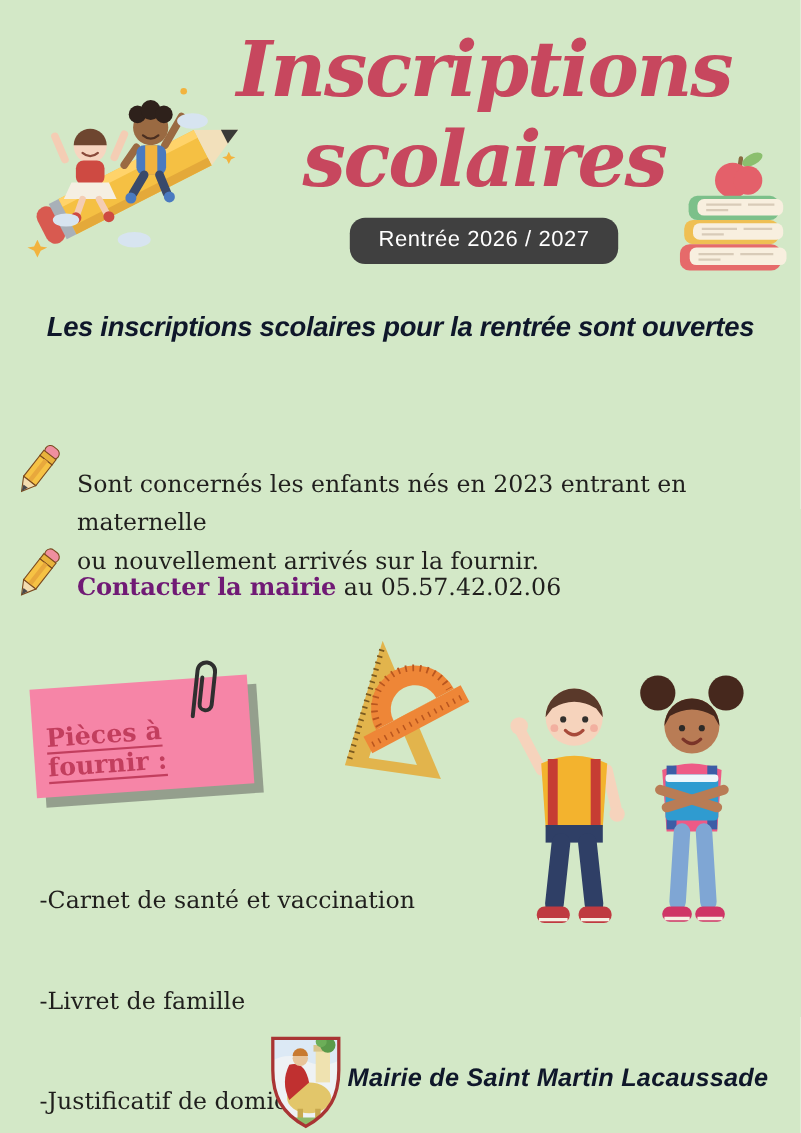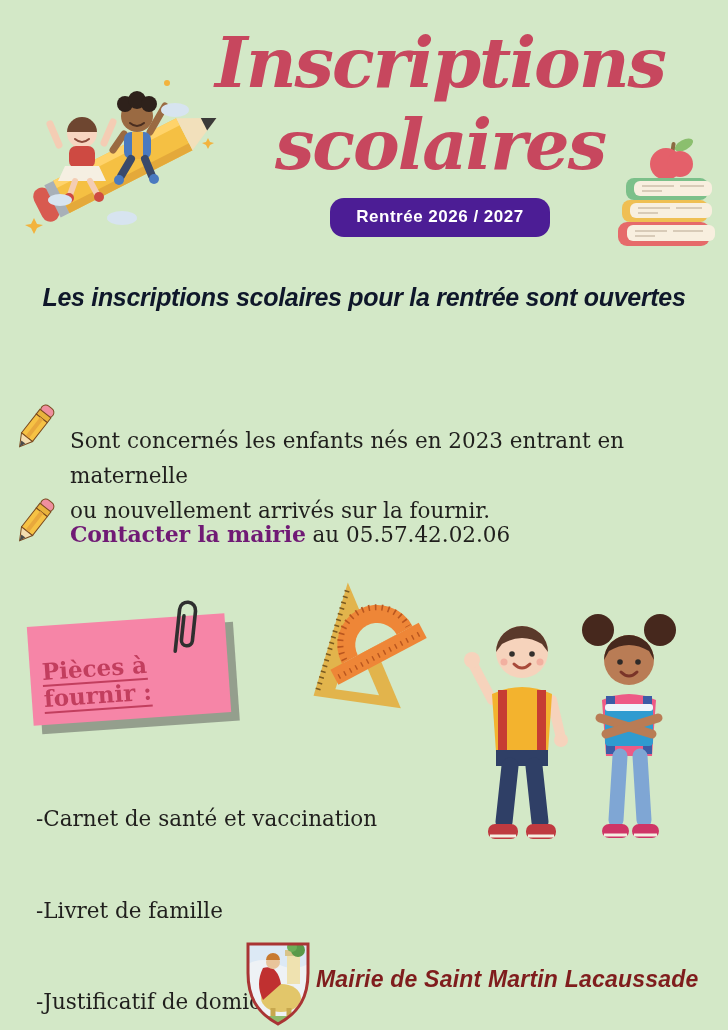--- a/index.html
+++ b/index.html
@@ -26,25 +26,25 @@
     font-family: "DejaVu Serif", serif;
     font-style: italic;
     font-weight: bold;
     font-size: 70px;
     line-height: 82px;
     letter-spacing: -2px;
   }
   .badge {
     display: inline-block;
     margin-top: 12px;
-    background: #4c1d95;
+    background: #404040;
     color: #ffffff;
     font-family: "Liberation Sans", sans-serif;
-    font-weight: bold;
-    font-size: 17px;
+    font-weight: normal;
+    font-size: 20px;
     padding: 9px 26px 10px;
     border-radius: 14px;
     letter-spacing: 0.5px;
   }
 
   .flying-pencil { position: absolute; left: 12px; top: 48px; }
   .book-stack { position: absolute; left: 618px; top: 132px; }
 
   
   .intro {
@@ -114,21 +114,21 @@
     font-size: 21.5px;
     line-height: 30.5px;
     white-space: pre-wrap;
   }
 
   
   .footer-logo { position: absolute; left: 243px; top: 938px; }
   .footer-text {
     position: absolute;
     left: 316px; top: 966px;
-    color: #7f1d1d;
+    color: #0f172a;
     font-family: "Liberation Sans", sans-serif;
     font-style: italic;
     font-weight: bold;
     font-size: 23px;
     letter-spacing: 0.2px;
   }
 </style>
 </head>
 <body>
 

